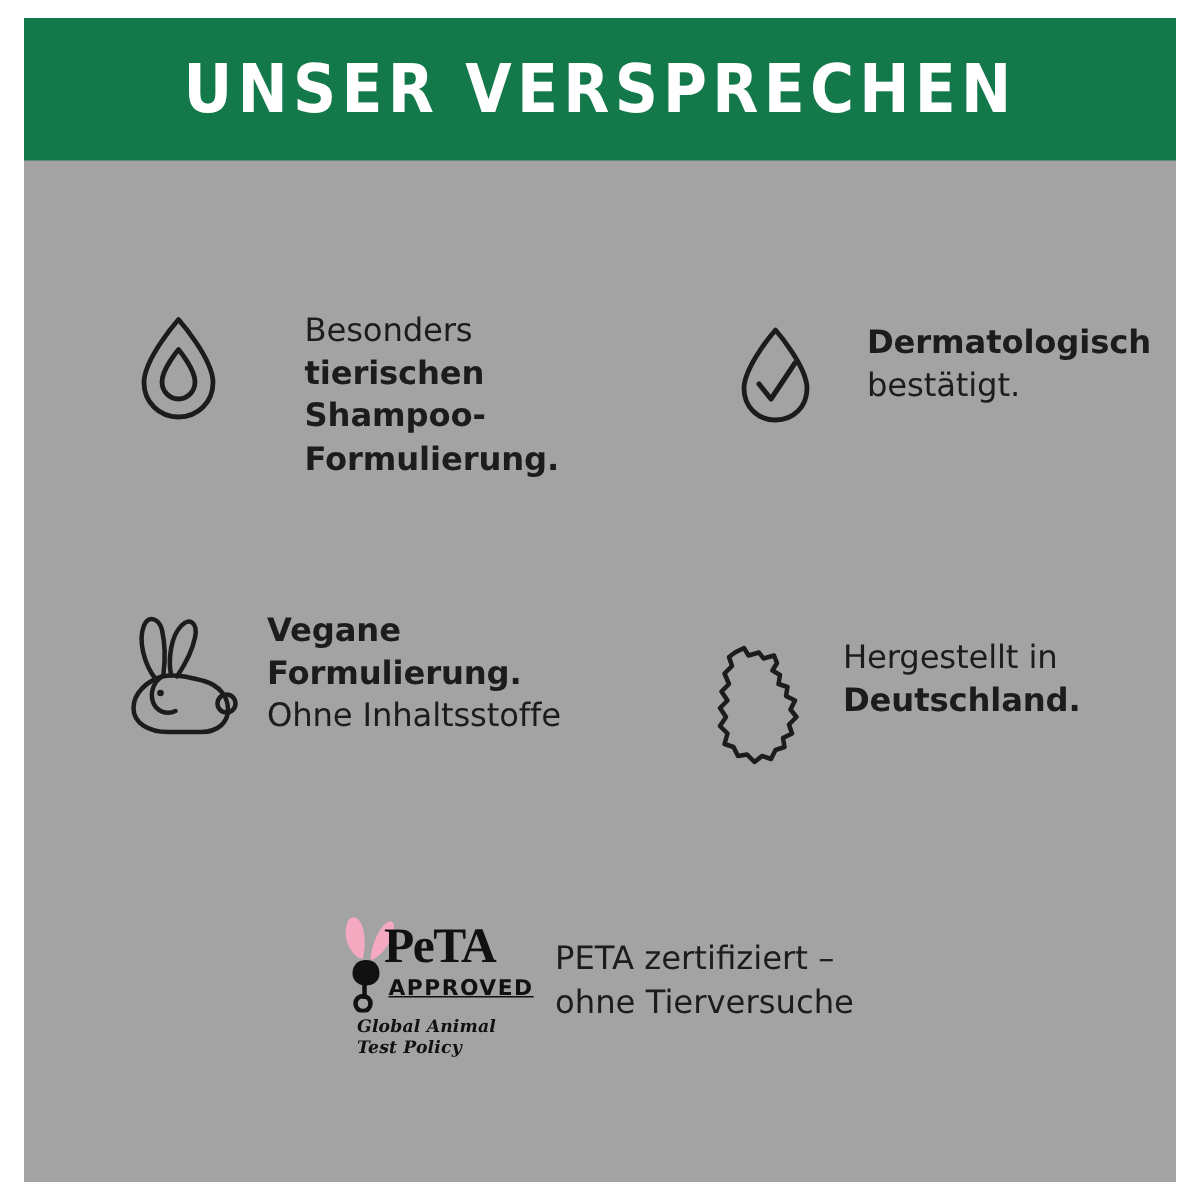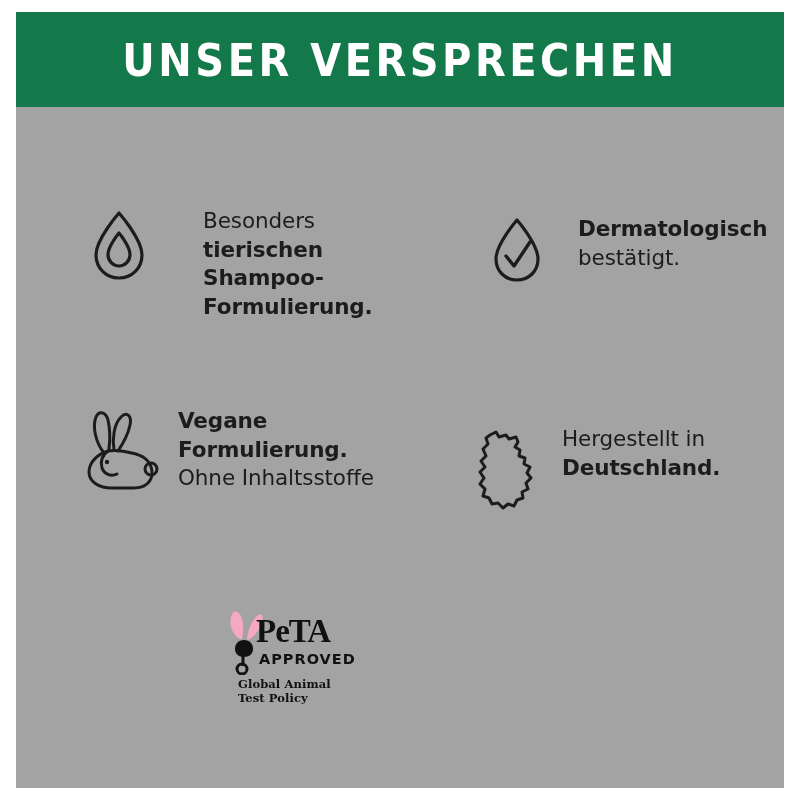--- a/index.html
+++ b/index.html
@@ -107,26 +107,28 @@
   }
   .peta-approved {
     position: absolute;
     left: 33px;
     top: 44px;
     font-family: "DejaVu Sans", sans-serif;
     font-weight: bold;
     font-size: 14.5px;
     letter-spacing: 1px;
     color: #111;
+    text-decoration: underline;
   }
   .peta-policy {
     position: absolute;
     left: 12px;
     top: 70px;
     font-family: "DejaVu Serif", serif;
+    font-style: italic;
     font-weight: bold;
     font-size: 11.5px;
     color: #111;
     letter-spacing: 0.1px;
   }
   .peta-bunny {
     position: absolute;
     left: 0px;
     top: 2px;
   }
@@ -219,17 +221,21 @@
                 <path d="M18 31 C12 31 9 35 9 40 C9 45 13 48 18 48 C23 48 27 45 27 40 C27 35 24 31 18 31 Z" fill="#111"></path>
                 <path d="M17 47 L17 57" stroke="#111" stroke-width="3"></path>
                 <circle cx="16" cy="60" r="5" stroke="#111" stroke-width="3" fill="none"></circle>
               </svg>
             </span>
             <span class="peta-word">PeTA</span>
             <span class="peta-approved">APPROVED</span>
             <span class="peta-policy">Global Animal Test Policy</span>
           </span>
         </span>
+        <span class="peta-text">
+          <span class="b">PETA zertifiziert –</span><br>
+          <span class="n">ohne Tierversuche</span>
+        </span>
       </div>
 
     </div>
   </div>
 </div>
 
 </body></html>

